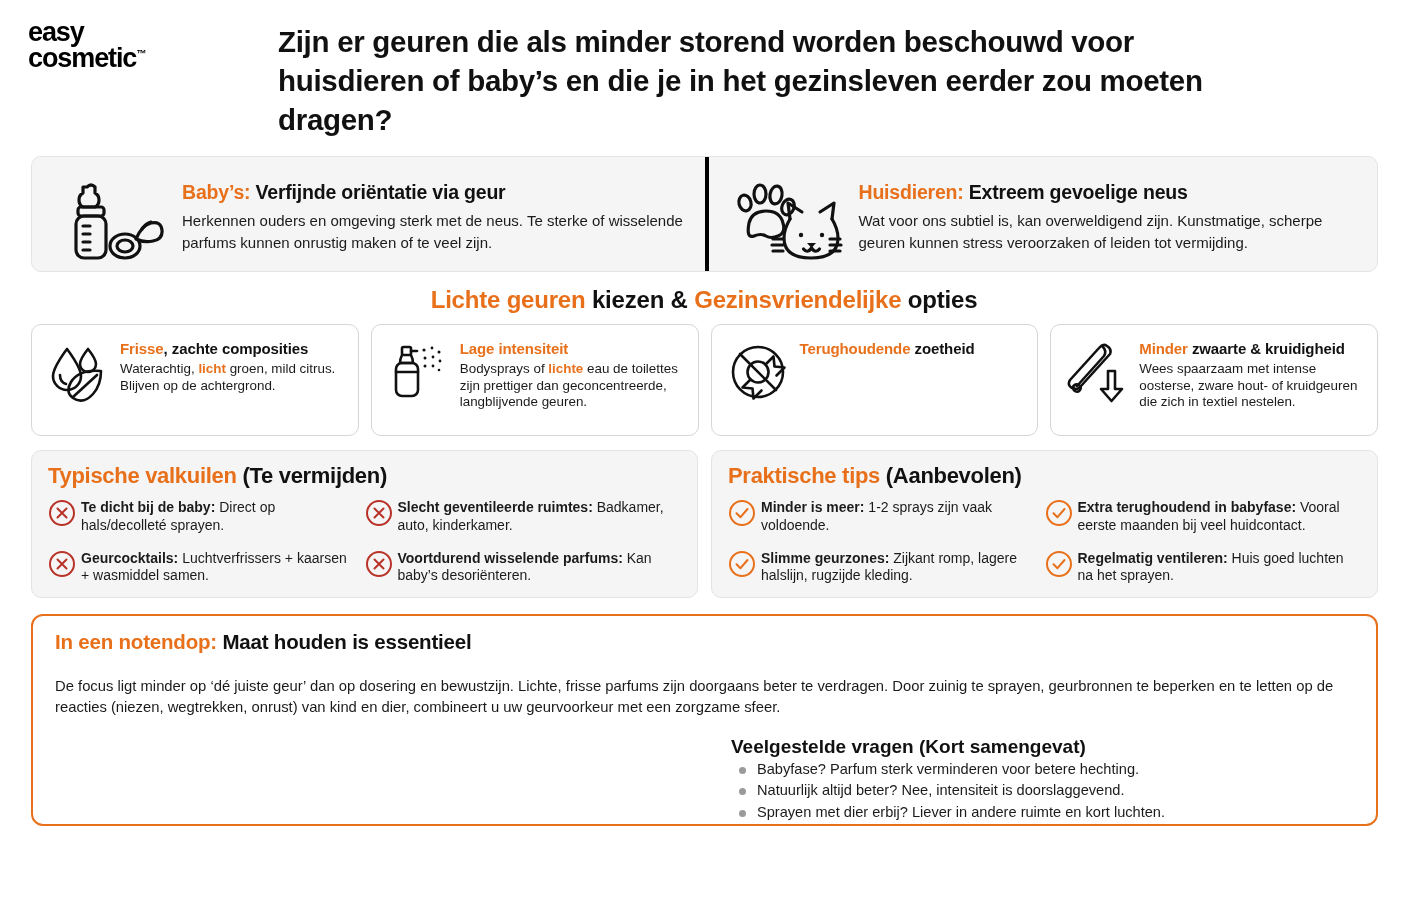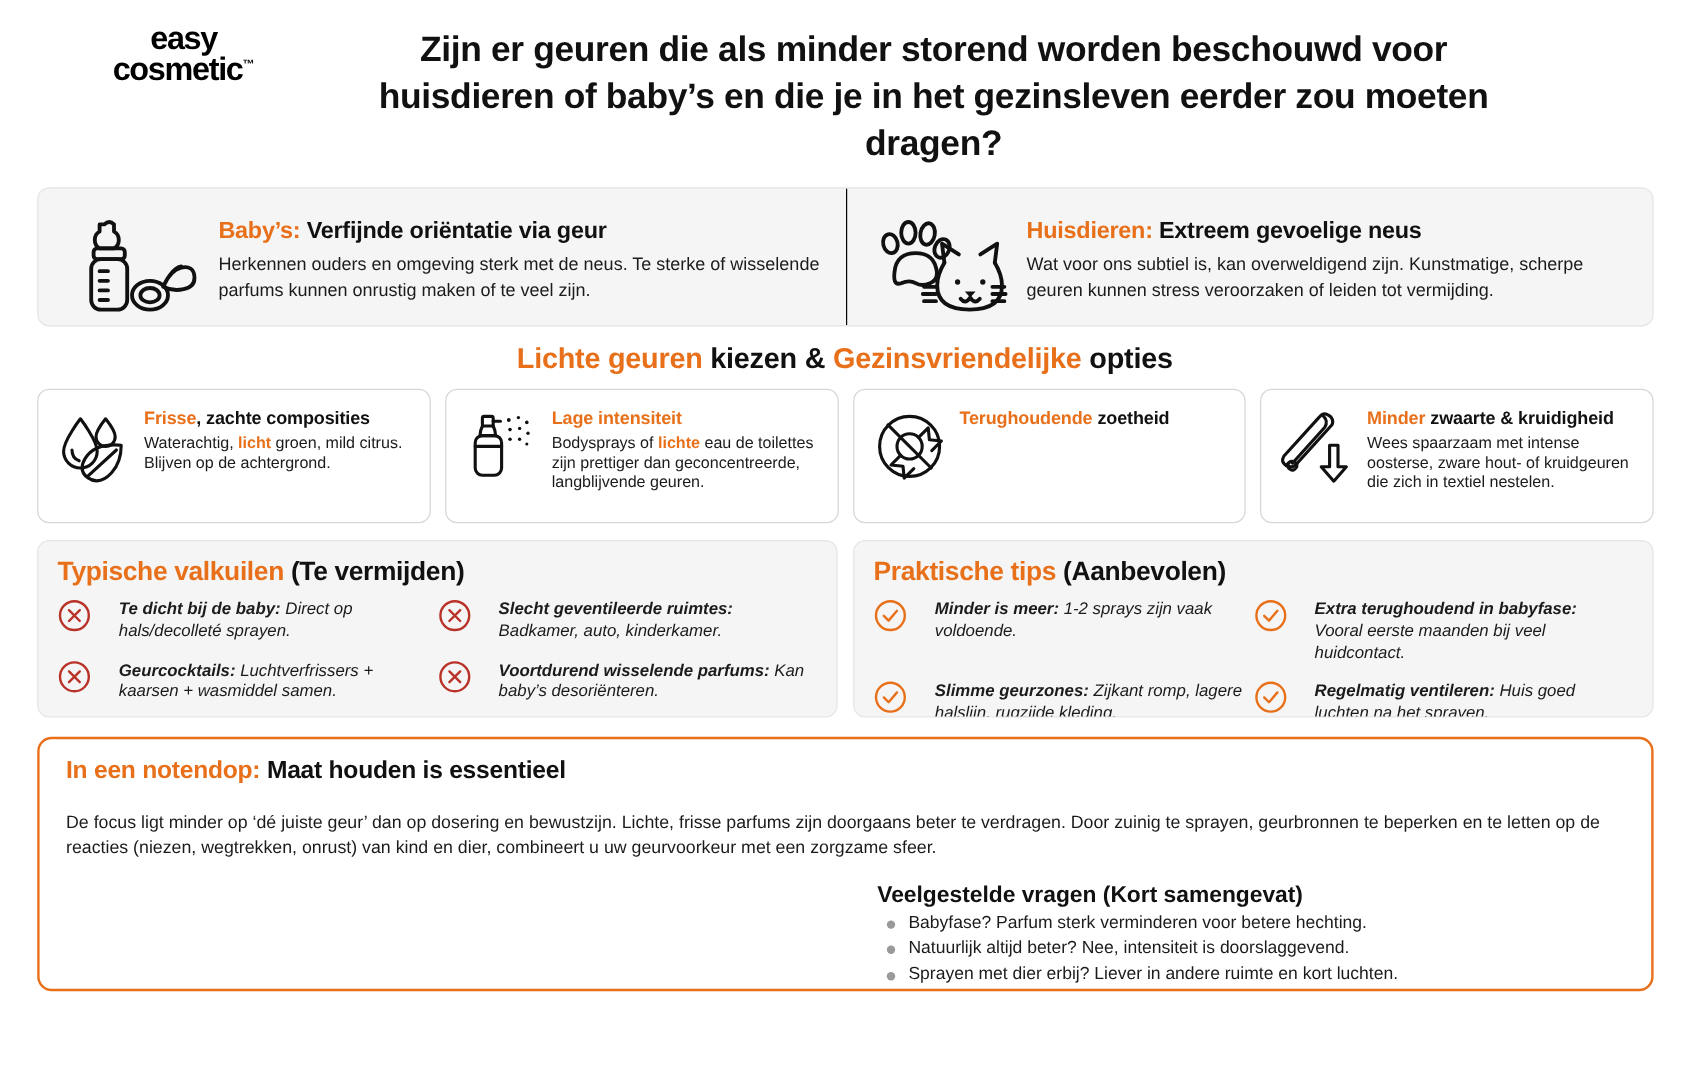--- a/index.html
+++ b/index.html
@@ -6,21 +6,21 @@
   html, body {
     width: 1408px; height: 900px;
     background: #ffffff;
     font-family: "Liberation Sans", sans-serif;
     color: #111111;
     overflow: hidden;
   }
   .page { position: relative; width: 1408px; height: 900px; padding: 0; }
 
   
-  .header { display: flex; align-items: flex-start; padding: 14px 24px 0 28px; height: 150px; text-align: center; }
+  .header { display: flex; align-items: flex-start; padding: 14px 24px 0 28px; height: 150px; }
   .logo { width: 250px; flex: 0 0 250px; padding-top: 6px; }
   .logo-text {
     font-weight: 700; font-size: 27px; line-height: 0.96;
     letter-spacing: -1.1px; color: #000;
   }
   .logo-text .tm { font-size: 10px; vertical-align: super; letter-spacing: 0; font-weight: 700; }
   .headline {
     flex: 1; font-size: 29.5px; font-weight: 700; line-height: 1.33;
     color: #111; letter-spacing: -0.3px; padding-top: 8px; max-width: 1000px;
   }
@@ -29,21 +29,21 @@
   .top-panel {
     margin: 6px 30px 0 31px;
     background: #f5f5f5;
     border: 1px solid #e4e4e4;
     border-radius: 10px;
     display: flex;
     height: 116px;
     overflow: hidden;
   }
   .top-col { flex: 1 1 50%; display: flex; align-items: flex-start; padding: 22px 20px 16px 22px; gap: 16px; }
-  .top-col + .top-col { border-left: 1px solid #000000; }
+  .top-col + .top-col { border-left: 4px solid #000000; }
   .top-icon { flex: 0 0 112px; height: 86px; display: flex; align-items: center; justify-content: center; }
   .top-body { flex: 1; padding-top: 2px; }
   .top-title { font-size: 19.5px; font-weight: 700; line-height: 1.2; margin-bottom: 6px; letter-spacing: -0.2px; }
   .top-title .em { color: #e8701a; }
   .top-desc { font-size: 15px; line-height: 1.42; color: #1b1b1b; }
 
   
   .section-heading {
     text-align: center; font-size: 24px; font-weight: 700;
     margin: 14px 0 10px 0; letter-spacing: -0.2px;
@@ -74,21 +74,21 @@
     flex: 1 1 50%;
     background: #f5f5f5;
     border: 1px solid #e4e4e4;
     border-radius: 10px;
     padding: 12px 16px 10px 16px;
     overflow: hidden;
   }
   .panel-title { font-size: 22px; font-weight: 700; margin-bottom: 9px; letter-spacing: -0.3px; }
   .panel-title .em { color: #e8701a; }
   .panel-grid { display: flex; flex-wrap: wrap; }
-  .panel-item { width: 50%; display: flex; gap: 23px; padding: 0 8px 14px 0; font-style: italic; }
+  .panel-item { width: 50%; display: flex; gap: 5px; padding: 0 8px 14px 0; }
   .mark { flex: 0 0 28px; height: 28px; margin-top: 1px; }
   .item-text { font-size: 14px; line-height: 1.27; color: #1b1b1b; padding-top: 1px; }
   .item-text b { font-weight: 700; }
 
   
   .summary {
     margin: 16px 30px 0 31px;
     border: 2.2px solid #e8701a;
     border-radius: 12px;
     padding: 14px 20px 14px 22px;

